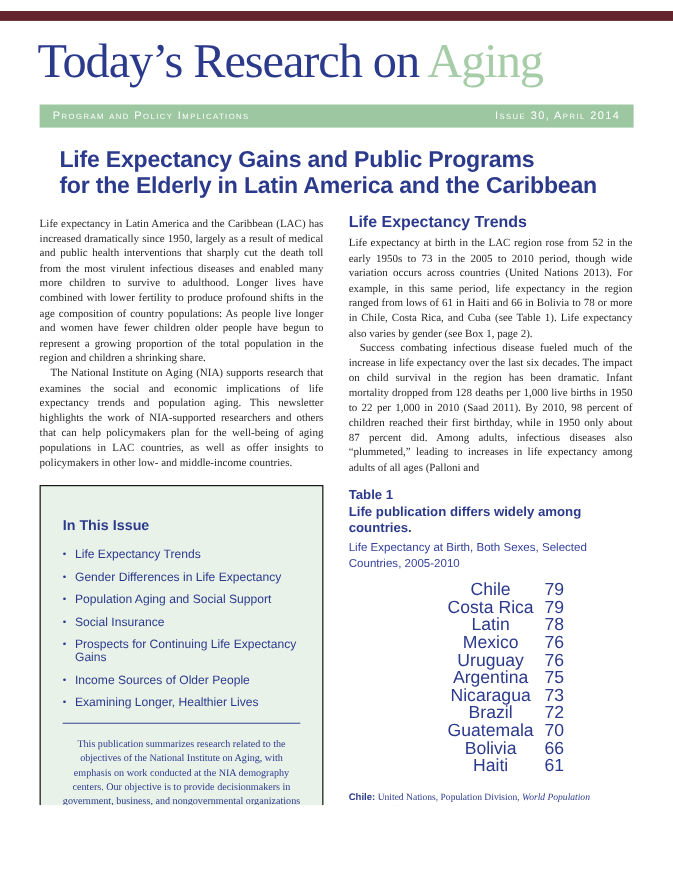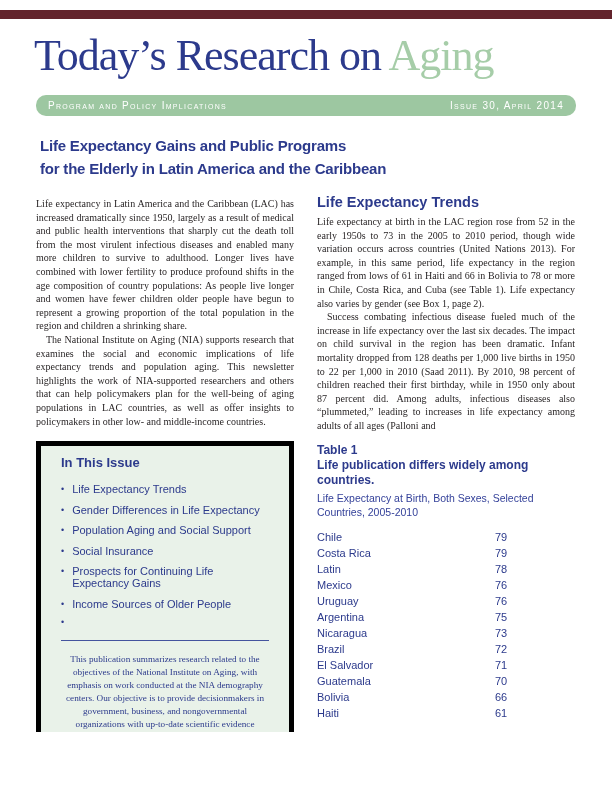--- a/index.html
+++ b/index.html
@@ -17,39 +17,38 @@
     font-family:"Liberation Serif", serif; font-size:44px; font-weight:normal;
     color:#2c3a8c; letter-spacing:-1px; white-space:nowrap;
   }
   .masthead .accent { color:#a6cda8; }
   .banner {
     position:absolute; top:95px; left:36px; width:540px; height:21px;
     background:#9dc7a1; color:#ffffff; font-family:"Liberation Sans", sans-serif;
     display:flex; justify-content:space-between; align-items:center;
     padding:0 12px; font-size:10px; font-variant:small-caps;
     letter-spacing:1.3px;
-    border-radius:10px;
   }
   .headline {
-    position:absolute; top:134px; left:40px; width:545px;
+    position:absolute; top:134px; left:54px; width:545px;
     font-family:"Liberation Sans", sans-serif; font-weight:bold;
-    font-size:15px; line-height:23px; color:#2c3a8c; letter-spacing:-0.2px;
+    font-size:21px; line-height:23px; color:#2c3a8c; letter-spacing:-0.2px;
   }
   .columns {
     position:absolute; top:197px; left:36px; width:540px;
     display:flex; gap:23px;
   }
   .col { width:258px; }
   .body-text {
     font-size:10px; line-height:13.6px; text-align:justify; color:#231f20;
   }
   .body-text.indent { text-indent:10px; }
   .issue-box {
-    margin-top:13px; background:#e9f2e9; border:5px solid #000000;
-    padding:9px 20px 14px 20px;
+    margin-top:13px; background:#e9f2e9; border:1px solid #000000;
+    padding:28px 20px 14px 20px;
   }
   .issue-box-title {
     font-family:"Liberation Sans", sans-serif; font-weight:bold;
     font-size:13px; color:#2c3a8c; margin-bottom:13px;
   }
   .issue-item {
     font-family:"Liberation Sans", sans-serif; font-size:11px;
     color:#2c3a8c; margin-bottom:8.5px; display:flex; align-items:baseline;
   }
   .issue-item .bullet { font-size:9px; margin-right:8px; position:relative; top:-1px; }
@@ -66,21 +65,21 @@
     font-family:"Liberation Sans", sans-serif; font-weight:bold;
     font-size:12px; color:#2c3a8c; line-height:15px;
   }
   .table-subtitle {
     font-family:"Liberation Sans", sans-serif; font-size:10.5px;
     color:#35429a; line-height:14px; margin-top:3px; margin-bottom:10px;
     width:240px;
   }
   .trow {
     position:relative; font-family:"Liberation Sans", sans-serif;
-    font-size:11px; color:#2c3a8c; height:16px; line-height:16px;
+    font-size:16px; color:#2c3a8c; height:16px; line-height:16px;text-align:center;
   }
   .trow .tval { position:absolute; left:178px; top:0; }
   .table-source {
     margin-top:14px; font-size:8.7px; line-height:11.5px; color:#2c3a8c;
     text-align:left;
   }
   .table-source .src-label { font-family:"Liberation Sans", sans-serif; font-weight:bold; }
   .table-source .src-italic { font-style:italic; }
   .footer-rule {
     position:absolute; top:749px; left:36px; width:540px; height:2px;
@@ -142,20 +141,21 @@
         <div class="issue-item">
             <span class="bullet">•</span>
             <span>Prospects for Continuing Life Expectancy Gains</span>
           </div>
         <div class="issue-item">
             <span class="bullet">•</span>
             <span>Income Sources of Older People</span>
           </div>
         <div class="issue-item">
             <span class="bullet">•</span>
+            <span>Examining Longer, Healthier Lives</span>
           </div>
 
         <hr class="issue-divider">
 
         <p class="issue-note">This publication summarizes research related to the objectives of the National Institute on Aging, with emphasis on work conducted at the NIA demography centers. Our objective is to provide decisionmakers in government, business, and nongovernmental organizations with up-to-date scientific evidence relevant to policy debates and program design. These newsletters can be accessed at www.prb.org/TodaysResearch.aspx</p>
       </div>
     </div>
 
     <div class="col">
       <div class="section-heading">Life Expectancy Trends</div>
@@ -168,21 +168,20 @@
         <div class="table-subtitle">Life Expectancy at Birth, Both Sexes, Selected Countries, 2005-2010</div>
 
         <div class="trow"><span>Chile</span><span class="tval">79</span></div>
         <div class="trow"><span>Costa Rica</span><span class="tval">79</span></div>
         <div class="trow"><span>Latin</span><span class="tval">78</span></div>
         <div class="trow"><span>Mexico</span><span class="tval">76</span></div>
         <div class="trow"><span>Uruguay</span><span class="tval">76</span></div>
         <div class="trow"><span>Argentina</span><span class="tval">75</span></div>
         <div class="trow"><span>Nicaragua</span><span class="tval">73</span></div>
         <div class="trow"><span>Brazil</span><span class="tval">72</span></div>
-        <div class="trow"><span>El Salvador</span><span class="tval">71</span></div>
         <div class="trow"><span>Guatemala</span><span class="tval">70</span></div>
         <div class="trow"><span>Bolivia</span><span class="tval">66</span></div>
         <div class="trow"><span>Haiti</span><span class="tval">61</span></div>
 
         <p class="table-source"><span class="src-label">Chile:</span><span> United Nations, Population Division, </span><span class="src-italic">World Population Prospects: The 2012 Revision</span><span> (2013).</span></p>
       </div>
     </div>
 
   </div>
 

